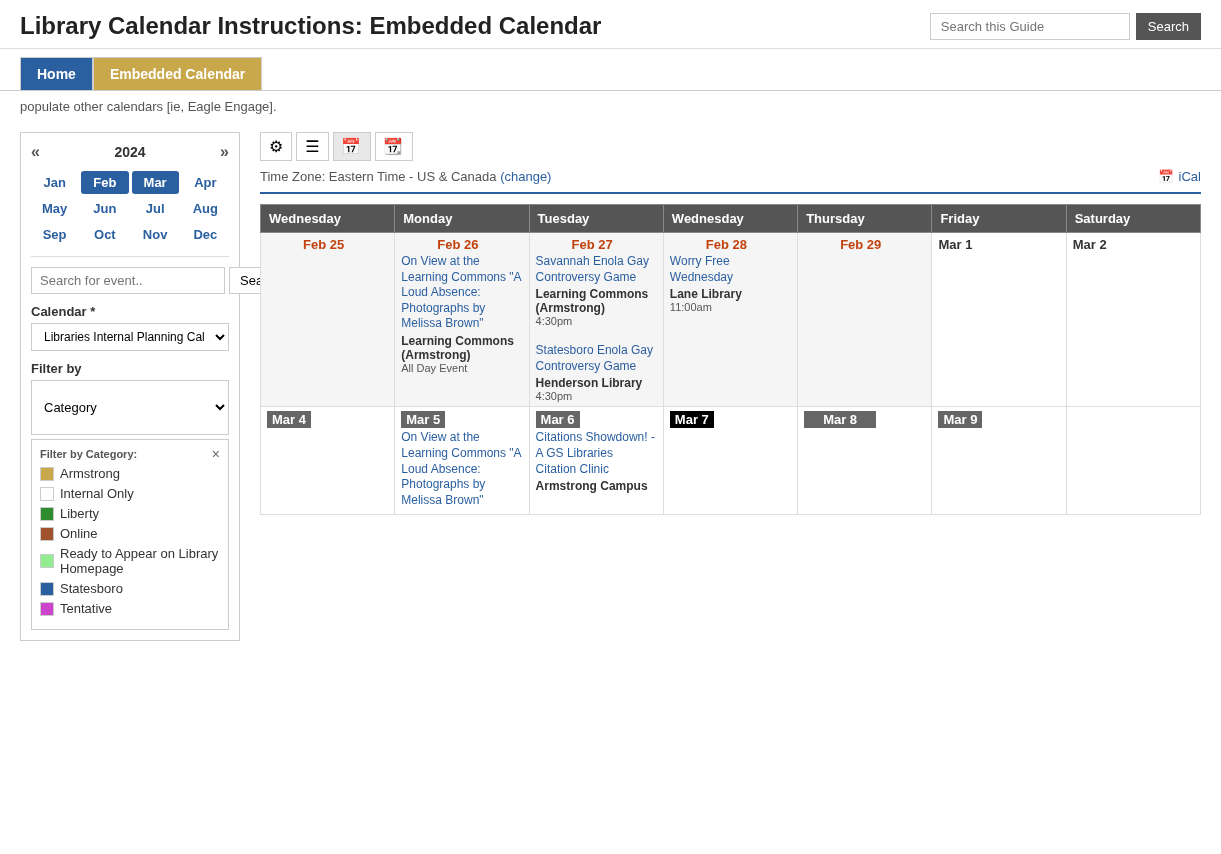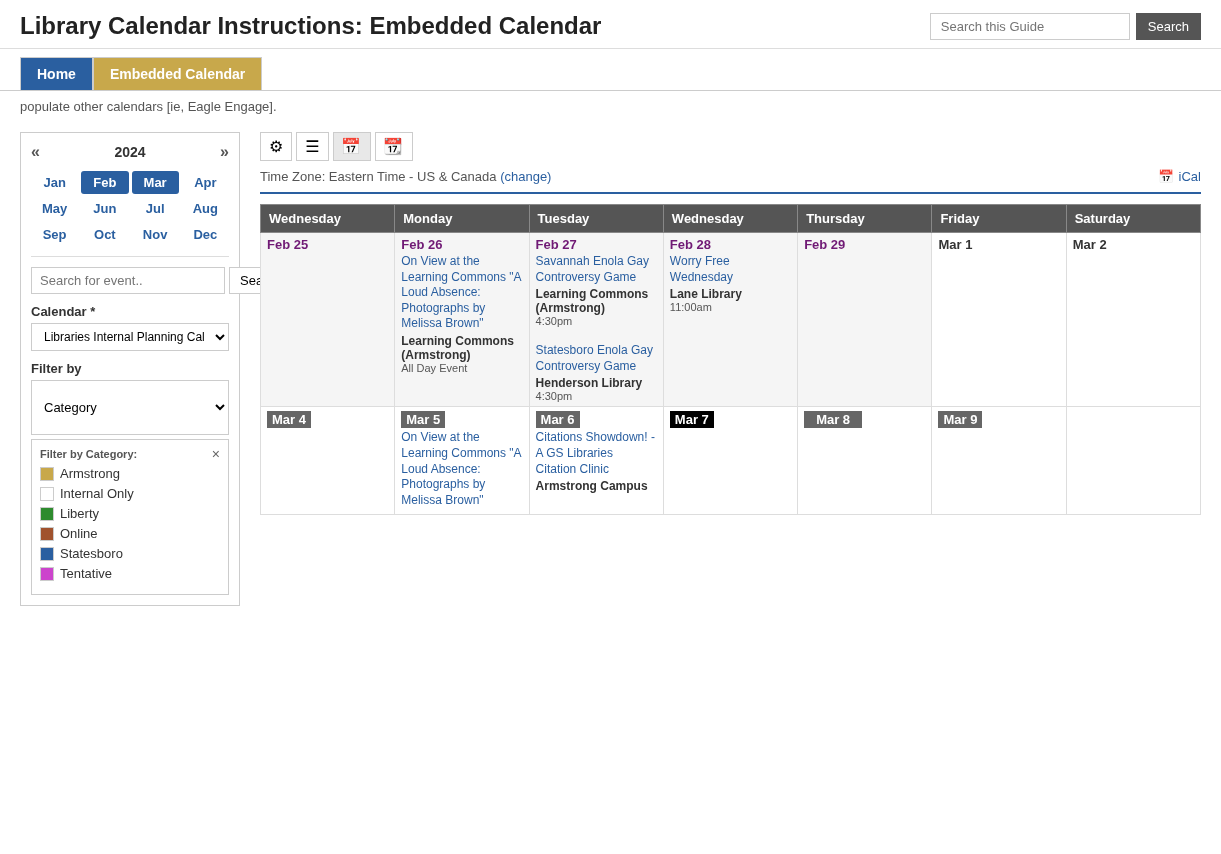--- a/index.html
+++ b/index.html
@@ -67,21 +67,21 @@
     .timezone-row { display: flex; align-items: center; justify-content: space-between; font-size: 13px; color: #555; margin-bottom: 10px; border-bottom: 2px solid #2a5fa0; padding-bottom: 8px; }
     .timezone-change { color: #2a5fa0; cursor: pointer; }
     .ical-link { color: #2a5fa0; cursor: pointer; font-size: 13px; }
 
     
     .cal-grid { width: 100%; border-collapse: collapse; }
     .cal-grid th { background: #555; color: #fff; padding: 6px 8px; text-align: left; font-size: 13px; border: 1px solid #888; }
     .cal-grid td { border: 1px solid #ddd; padding: 4px 6px; vertical-align: top; width: 14.28%; }
     .date-num { font-size: 13px; font-weight: bold; color: #555; margin-bottom: 2px; }
     .date-num.current-month { color: #333; }
-    .date-num.other-month { color: #701a75; background: #f5f5f5; }
+    .date-num.other-month { color: #c2410c; background: #f5f5f5; margin-left: 36px; }
     td.other-month-cell { background: #f5f5f5; }
     .event-link { color: #2a5fa0; font-size: 12px; cursor: pointer; display: block; line-height: 1.3; margin-bottom: 2px; }
     .event-location { font-size: 12px; color: #333; font-weight: bold; }
     .event-time { font-size: 11px; color: #555; }
   </style>
 </head>
 <body>
 
 <div class="page-header">
   <h1 class="page-title">Library Calendar Instructions: Embedded Calendar</h1>
@@ -155,20 +155,24 @@
       </div>
       <div class="filter-item">
         <span class="color-swatch" style="background:#2e8b2e;"></span>
         <span>Liberty</span>
       </div>
       <div class="filter-item">
         <span class="color-swatch" style="background:#a0522d;"></span>
         <span>Online</span>
       </div>
       <div class="filter-item">
+        <span class="color-swatch" style="background:#90ee90;"></span>
+        <span>Ready to Appear on Library Homepage</span>
+      </div>
+      <div class="filter-item">
         <span class="color-swatch" style="background:#2a5fa0;"></span>
         <span>Statesboro</span>
       </div>
       <div class="filter-item">
         <span class="color-swatch" style="background:#cc44cc;"></span>
         <span>Tentative</span>
       </div>
     </div>
   </div>
 
@@ -252,21 +256,21 @@
           </td>
           <td>
             <div class="date-num current-month" style="background:#666;color:#fff;display:inline-block;padding:1px 5px;">Mar 6</div>
             <a class="event-link">Citations Showdown! - A GS Libraries Citation Clinic</a>
             <div class="event-location">Armstrong Campus</div>
           </td>
           <td>
             <div class="date-num current-month" style="background:#000000;color:#fff;display:inline-block;padding:1px 5px;">Mar 7</div>
           </td>
           <td>
-            <div class="date-num current-month" style="background:#666;color:#fff;display:inline-block;padding:1px 12px;">Mar 8</div>
+            <div class="date-num current-month" style="background:#666;color:#fff;display:inline-block;padding:1px 19px;">Mar 8</div>
           </td>
           <td>
             <div class="date-num current-month" style="background:#666;color:#fff;display:inline-block;padding:1px 5px;">Mar 9</div>
           </td>
           <td>
             <div class="date-num current-month"></div>
           </td>
         </tr>
       </tbody>
     </table>

